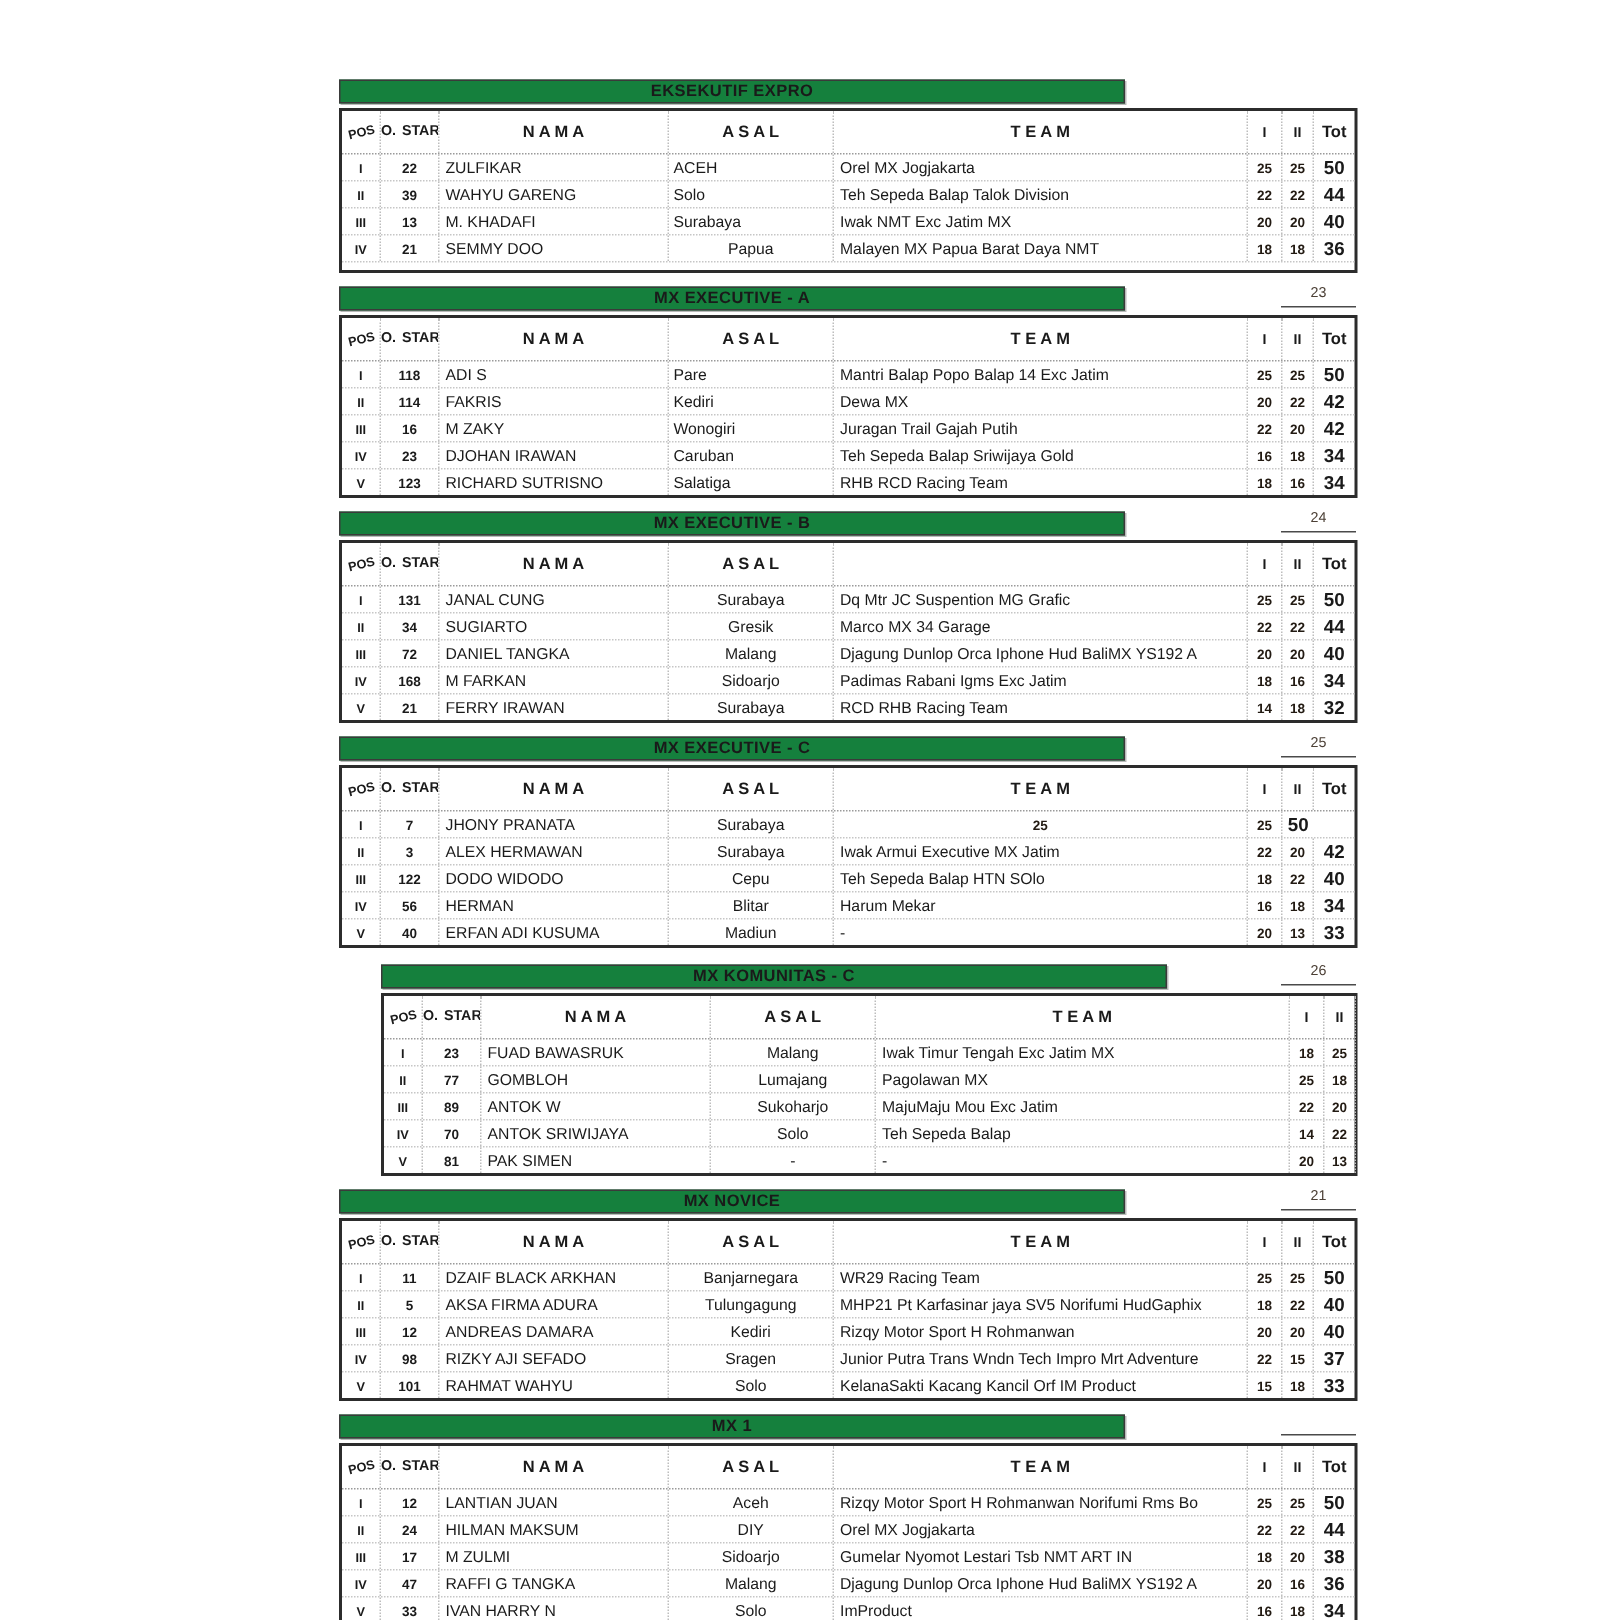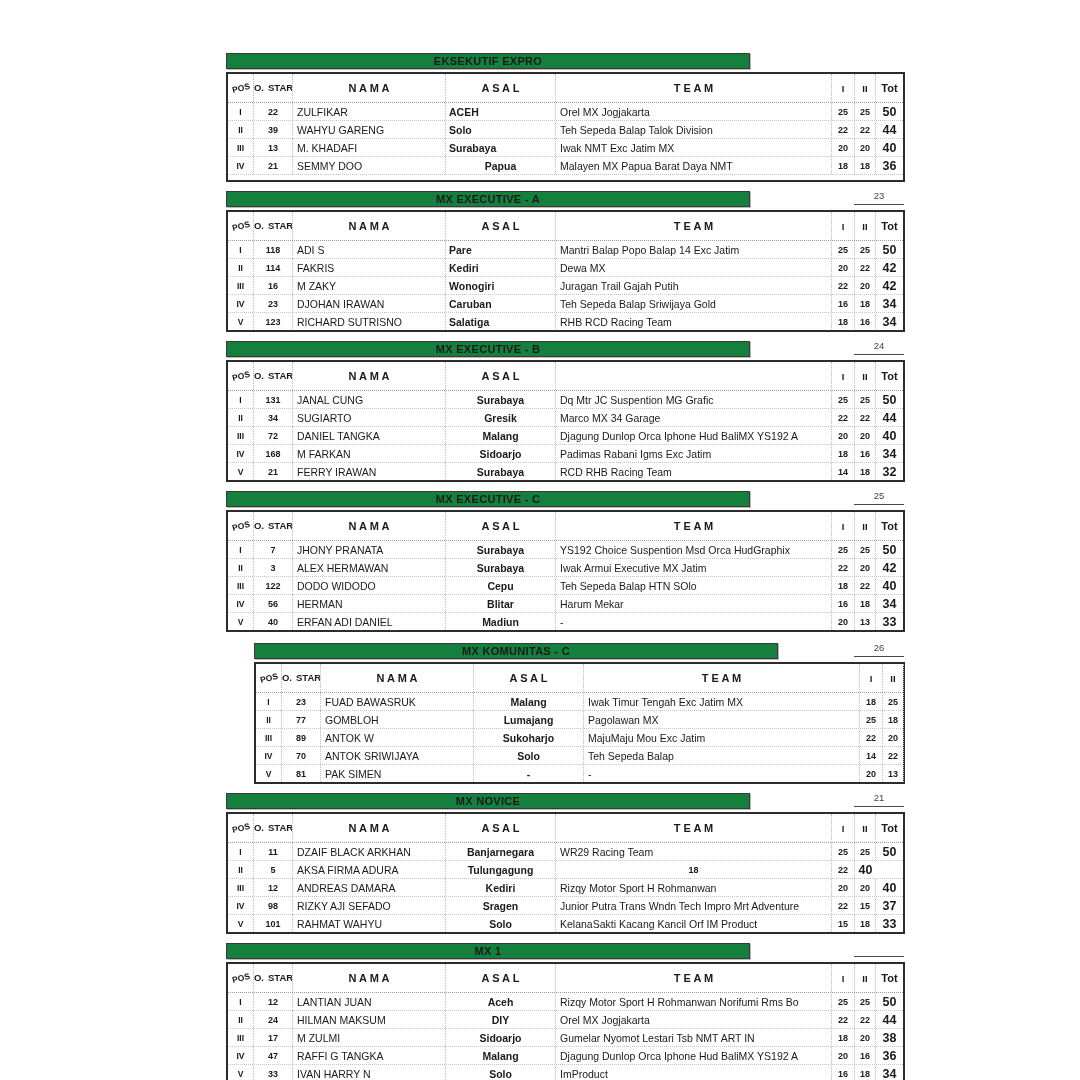--- a/index.html
+++ b/index.html
@@ -49,21 +49,21 @@
   .h-nostart .l2{margin-left:4px;}
   .h-main{font-size:11px;}
   .h-score{font-size:9.5px;}
   .h-tot{font-size:11px;}
 
   .drow{height:17px;}
   .drow + .drow{border-top:1px dotted #c6c6c6;}
   .c-pos{justify-content:center;font-weight:bold;font-size:8.5px;}
   .c-no{justify-content:center;font-weight:bold;font-size:9px;}
   .c-nama{padding-left:4px;font-size:10.5px;text-align:center;}
-  .c-asal{font-size:10.5px;justify-content:center;font-weight:bold;}
+  .c-asal{font-size:10.5px;justify-content:center;}
   .c-asal.left{justify-content:flex-start;padding-left:3px;}
   .c-team{padding-left:4px;font-size:10.5px;}
   .c-m{justify-content:center;font-weight:bold;font-size:9px;color:#221a12;}
   .c-tot{justify-content:center;font-weight:bold;font-size:12.5px;}
 
   .clip-row{height:5px;overflow:hidden;border-top:1px dotted #c6c6c6;}
   .clip-row .c-pos{height:17px;}
 </style>
 </head>
 <body>
@@ -312,21 +312,20 @@
         <div class="h-main team-h">T E A M</div>
         <div class="h-score">I</div>
         <div class="h-score">II</div>
         <div class="h-tot">Tot</div>
       </div>
     <div class="trow drow">
             <div class="c-pos">I</div>
             <div class="c-no">7</div>
             <div class="c-nama">JHONY PRANATA</div>
             <div class="c-asal">Surabaya</div>
-            <div class="c-team">YS192 Choice Suspention Msd Orca HudGraphix</div>
             <div class="c-m">25</div>
             <div class="c-m">25</div>
             <div class="c-tot">50</div>
           </div>
           <div class="trow drow">
             <div class="c-pos">II</div>
             <div class="c-no">3</div>
             <div class="c-nama">ALEX HERMAWAN</div>
             <div class="c-asal">Surabaya</div>
             <div class="c-team">Iwak Armui Executive MX Jatim</div>
@@ -350,21 +349,21 @@
             <div class="c-nama">HERMAN</div>
             <div class="c-asal">Blitar</div>
             <div class="c-team">Harum Mekar</div>
             <div class="c-m">16</div>
             <div class="c-m">18</div>
             <div class="c-tot">34</div>
           </div>
           <div class="trow drow">
             <div class="c-pos">V</div>
             <div class="c-no">40</div>
-            <div class="c-nama">ERFAN ADI DANIEL</div>
+            <div class="c-nama">ERFAN ADI KUSUMA</div>
             <div class="c-asal">Madiun</div>
             <div class="c-team">-</div>
             <div class="c-m">20</div>
             <div class="c-m">13</div>
             <div class="c-tot">33</div>
           </div>
         </div>
   </section>
 
   <section class="race-table extra-gap">
@@ -474,20 +473,21 @@
             <div class="c-team">WR29 Racing Team</div>
             <div class="c-m">25</div>
             <div class="c-m">25</div>
             <div class="c-tot">50</div>
           </div>
           <div class="trow drow">
             <div class="c-pos">II</div>
             <div class="c-no">5</div>
             <div class="c-nama">AKSA FIRMA ADURA</div>
             <div class="c-asal">Tulungagung</div>
+            <div class="c-team">MHP21 Pt Karfasinar jaya SV5 Norifumi HudGaphix</div>
             <div class="c-m">18</div>
             <div class="c-m">22</div>
             <div class="c-tot">40</div>
           </div>
           <div class="trow drow">
             <div class="c-pos">III</div>
             <div class="c-no">12</div>
             <div class="c-nama">ANDREAS DAMARA</div>
             <div class="c-asal">Kediri</div>
             <div class="c-team">Rizqy Motor Sport H Rohmanwan</div>

